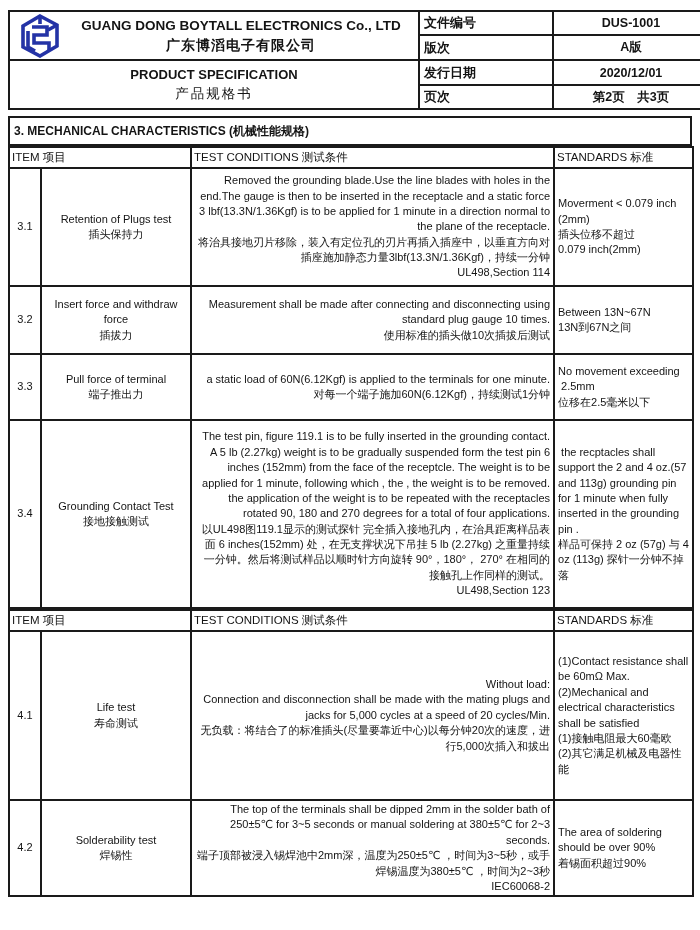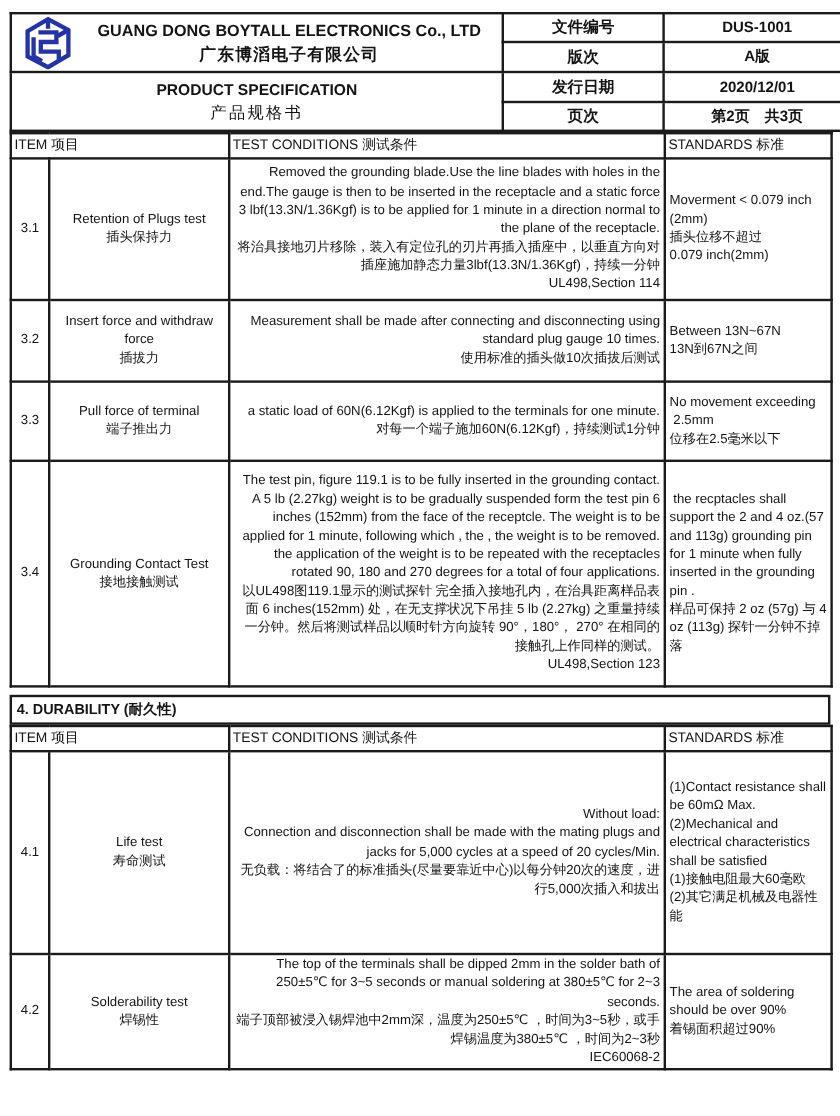--- a/index.html
+++ b/index.html
@@ -19,21 +19,21 @@
   .hdr-table tr.hr1 { height: 24px; }
   .hdr-table tr.hr2 { height: 25px; }
   .hdr-table tr.hr3 { height: 25px; }
   .hdr-table tr.hr4 { height: 23px; }
   .hdr-left { width: 410px; position: relative; text-align: center; padding: 1px 2px 1px 56px; }
   .logo-wrap { position: absolute; left: 10px; top: 50%; transform: translateY(-50%); width: 40px; height: 44px; }
   .company-en { font-weight: bold; font-size: 13.5px; line-height: 1.35; white-space: nowrap; }
   .company-cn { font-weight: bold; font-size: 14px; letter-spacing: 1px; line-height: 1.3; }
   .prod-en { font-weight: bold; font-size: 13px; line-height: 1.5; }
   .prod-cn { font-weight: normal; font-size: 13.5px; letter-spacing: 2px; line-height: 1.4; }
-  .hdr-lbl { width: 134px; text-align: center; font-weight: bold; font-size: 13px; font-family: Liberation Mono, monospace; }
+  .hdr-lbl { width: 134px; font-weight: bold; font-size: 13px; font-family: Liberation Mono, monospace; }
   .hdr-val { width: 156px; text-align: center; font-weight: bold; font-size: 12.5px; }
 
   
   .section-strip {
     width: 684px; border: 2px solid #1a1a1a;
     margin-top: 6px;
     display: flex; align-items: center;
     font-weight: bold; font-size: 12px;
     padding-left: 4px;
   }
@@ -93,20 +93,21 @@
       <td class="hdr-lbl">发行日期</td>
       <td class="hdr-val">2020/12/01</td>
     </tr>
     <tr class="hr4">
       <td class="hdr-lbl">页次</td>
       <td class="hdr-val">第2页　共3页</td>
     </tr>
   </tbody>
     </table>
 
+  <div class="section-strip strip-3">3. MECHANICAL CHARACTERISTICS (机械性能规格)</div>
 
   <table class="spec-table t3">
     <colgroup>
         <col style="width:32px">
         <col style="width:150px">
         <col style="width:363px">
         <col style="width:139px">
       </colgroup>
     <tbody>
         <tr class="head-row">
@@ -152,21 +153,20 @@
 接地接触测试</td>
       <td class="cell-cond">The test pin, figure 119.1 is to be fully inserted in the grounding contact. A 5 lb (2.27kg) weight is to be gradually suspended form the test pin 6 inches (152mm) from the face of the receptcle. The weight is to be applied for 1 minute, following which , the , the weight is to be removed. the application of the weight is to be repeated with the receptacles rotated 90, 180 and 270 degrees for a total of four applications.
 以UL498图119.1显示的测试探针 完全插入接地孔内，在治具距离样品表面 6 inches(152mm) 处，在无支撑状况下吊挂 5 lb (2.27kg) 之重量持续一分钟。然后将测试样品以顺时针方向旋转 90°，180°， 270° 在相同的接触孔上作同样的测试。
 UL498,Section 123</td>
       <td class="cell-std"> the recptacles shall support the 2 and 4 oz.(57 and 113g) grounding pin for 1 minute when fully inserted in the grounding pin .
 样品可保持 2 oz (57g) 与 4 oz (113g) 探针一分钟不掉落</td>
     </tr>
   </tbody>
     </table>
 
-  <div class="section-strip strip-4">4. DURABILITY (耐久性)</div>
 
   <table class="spec-table t4">
     <colgroup>
         <col style="width:32px">
         <col style="width:150px">
         <col style="width:363px">
         <col style="width:139px">
       </colgroup>
     <tbody>
         <tr class="head-row">

